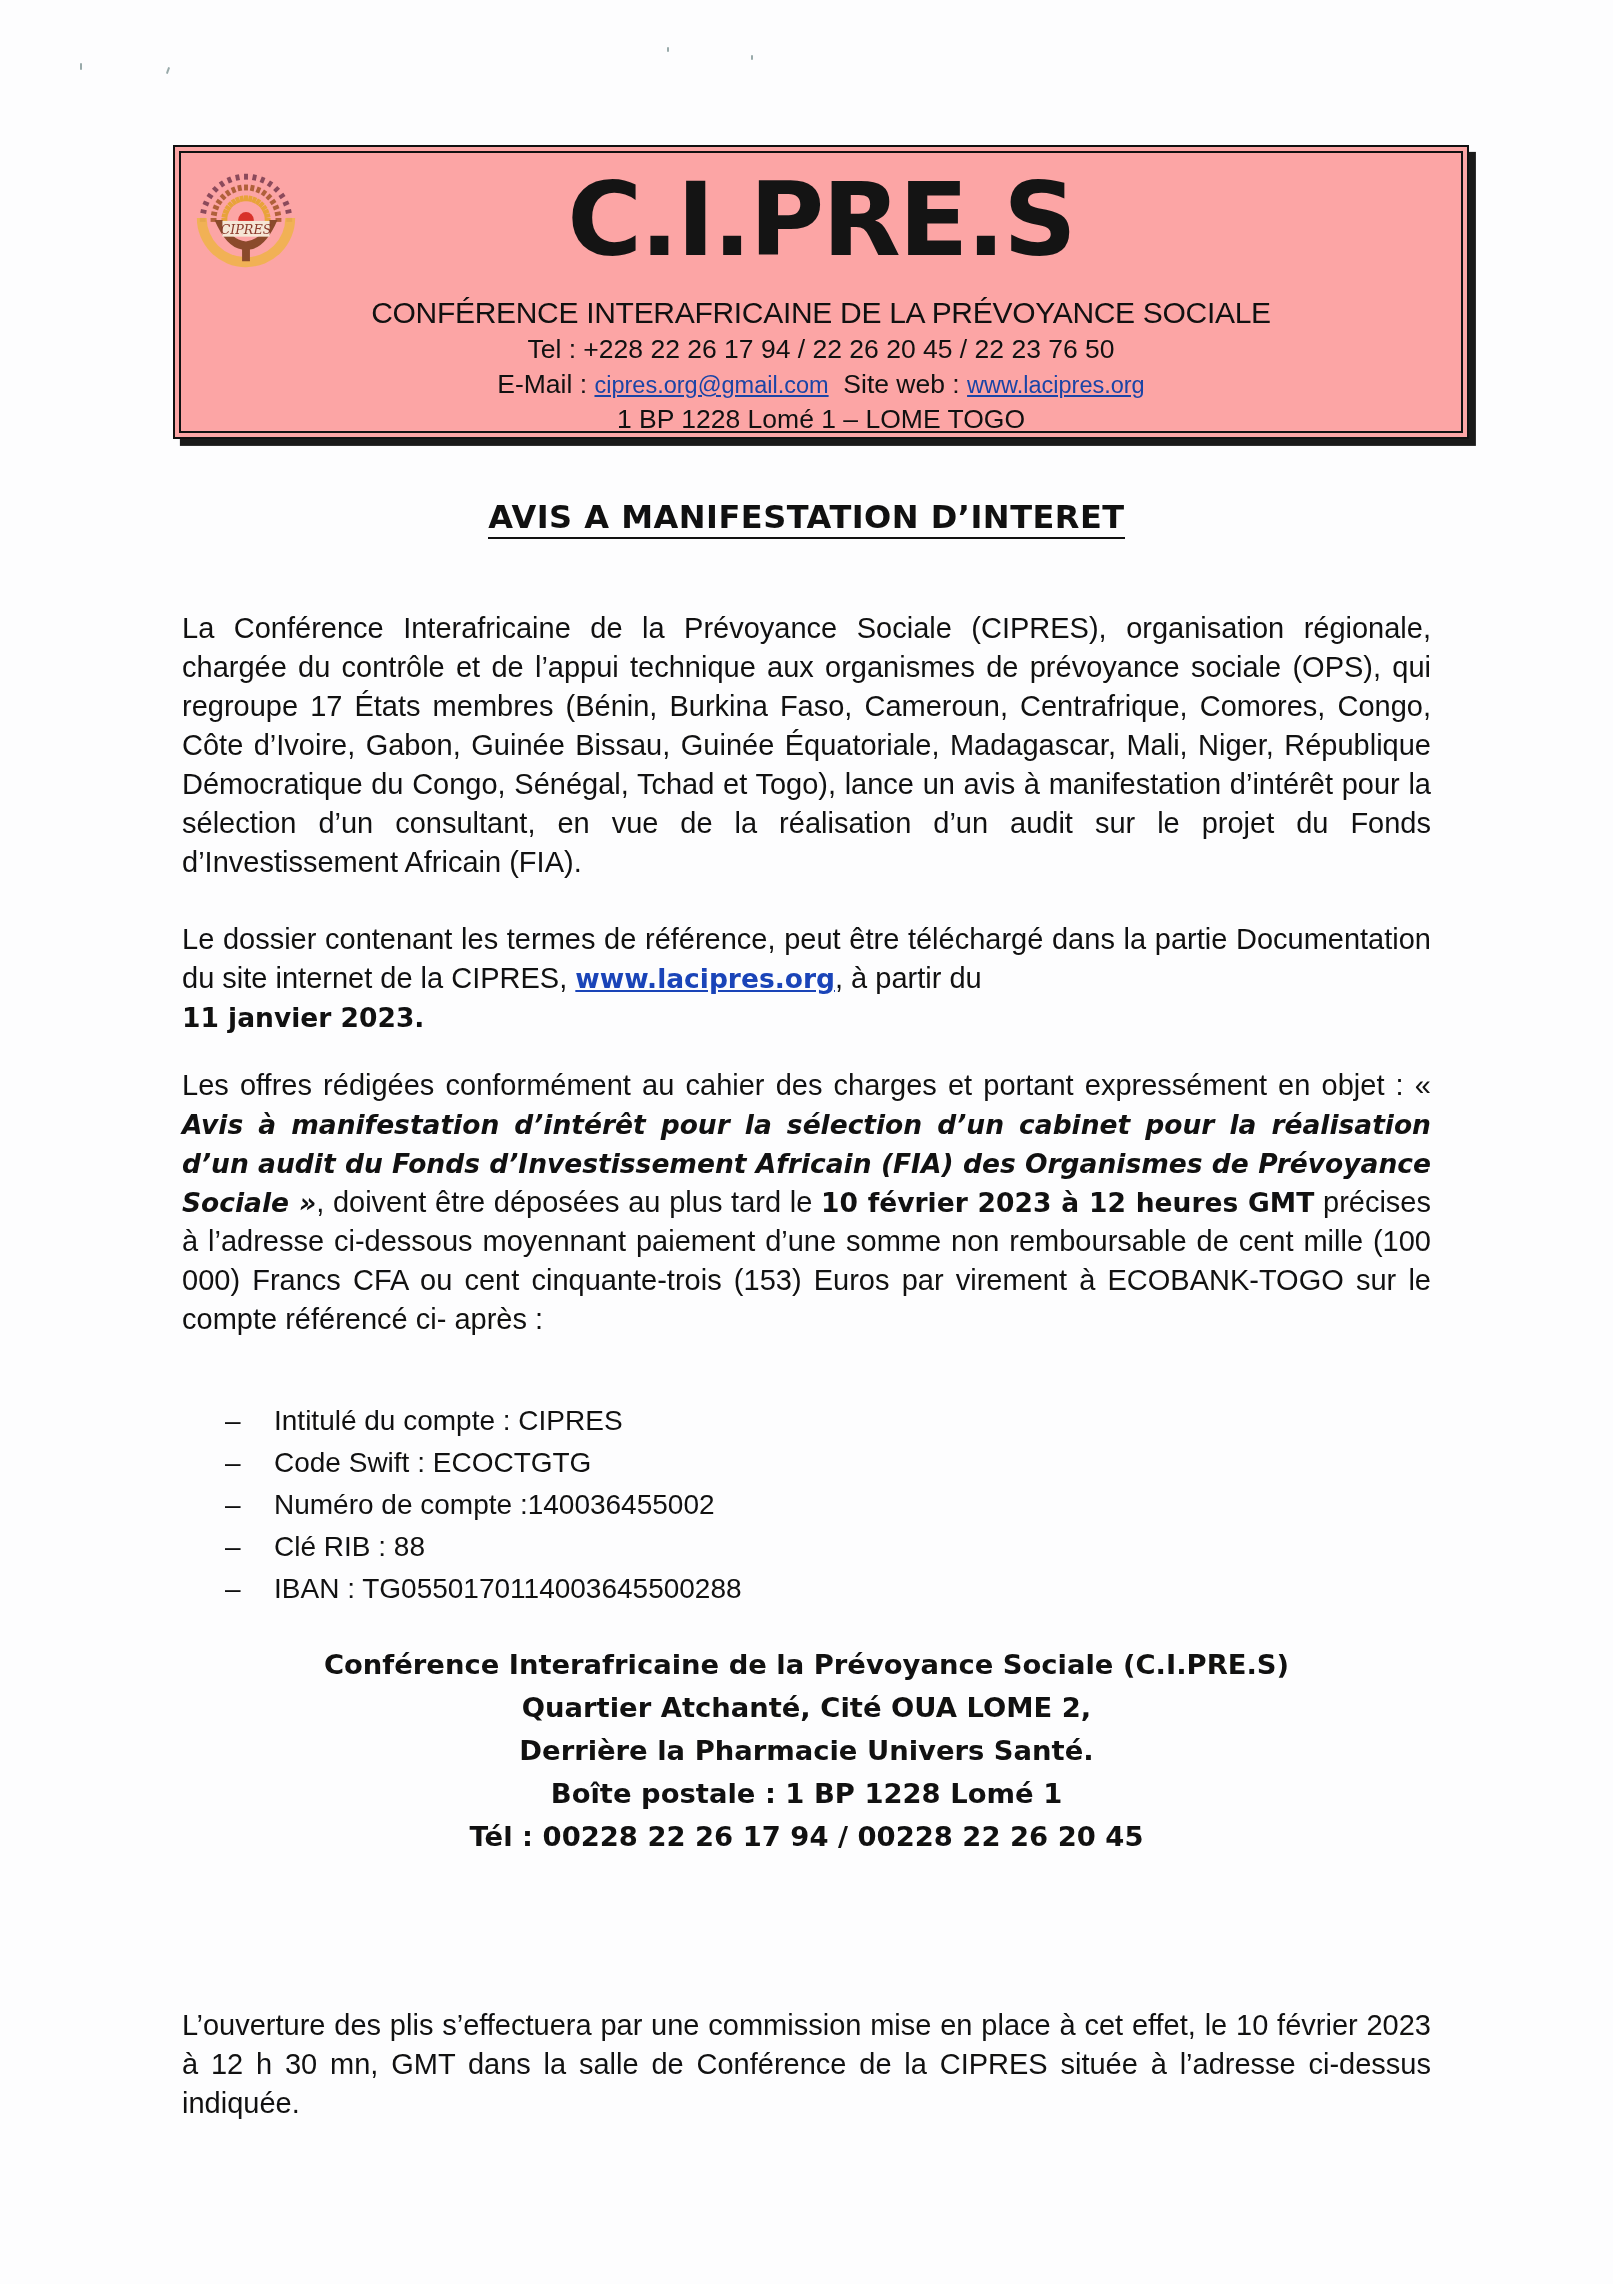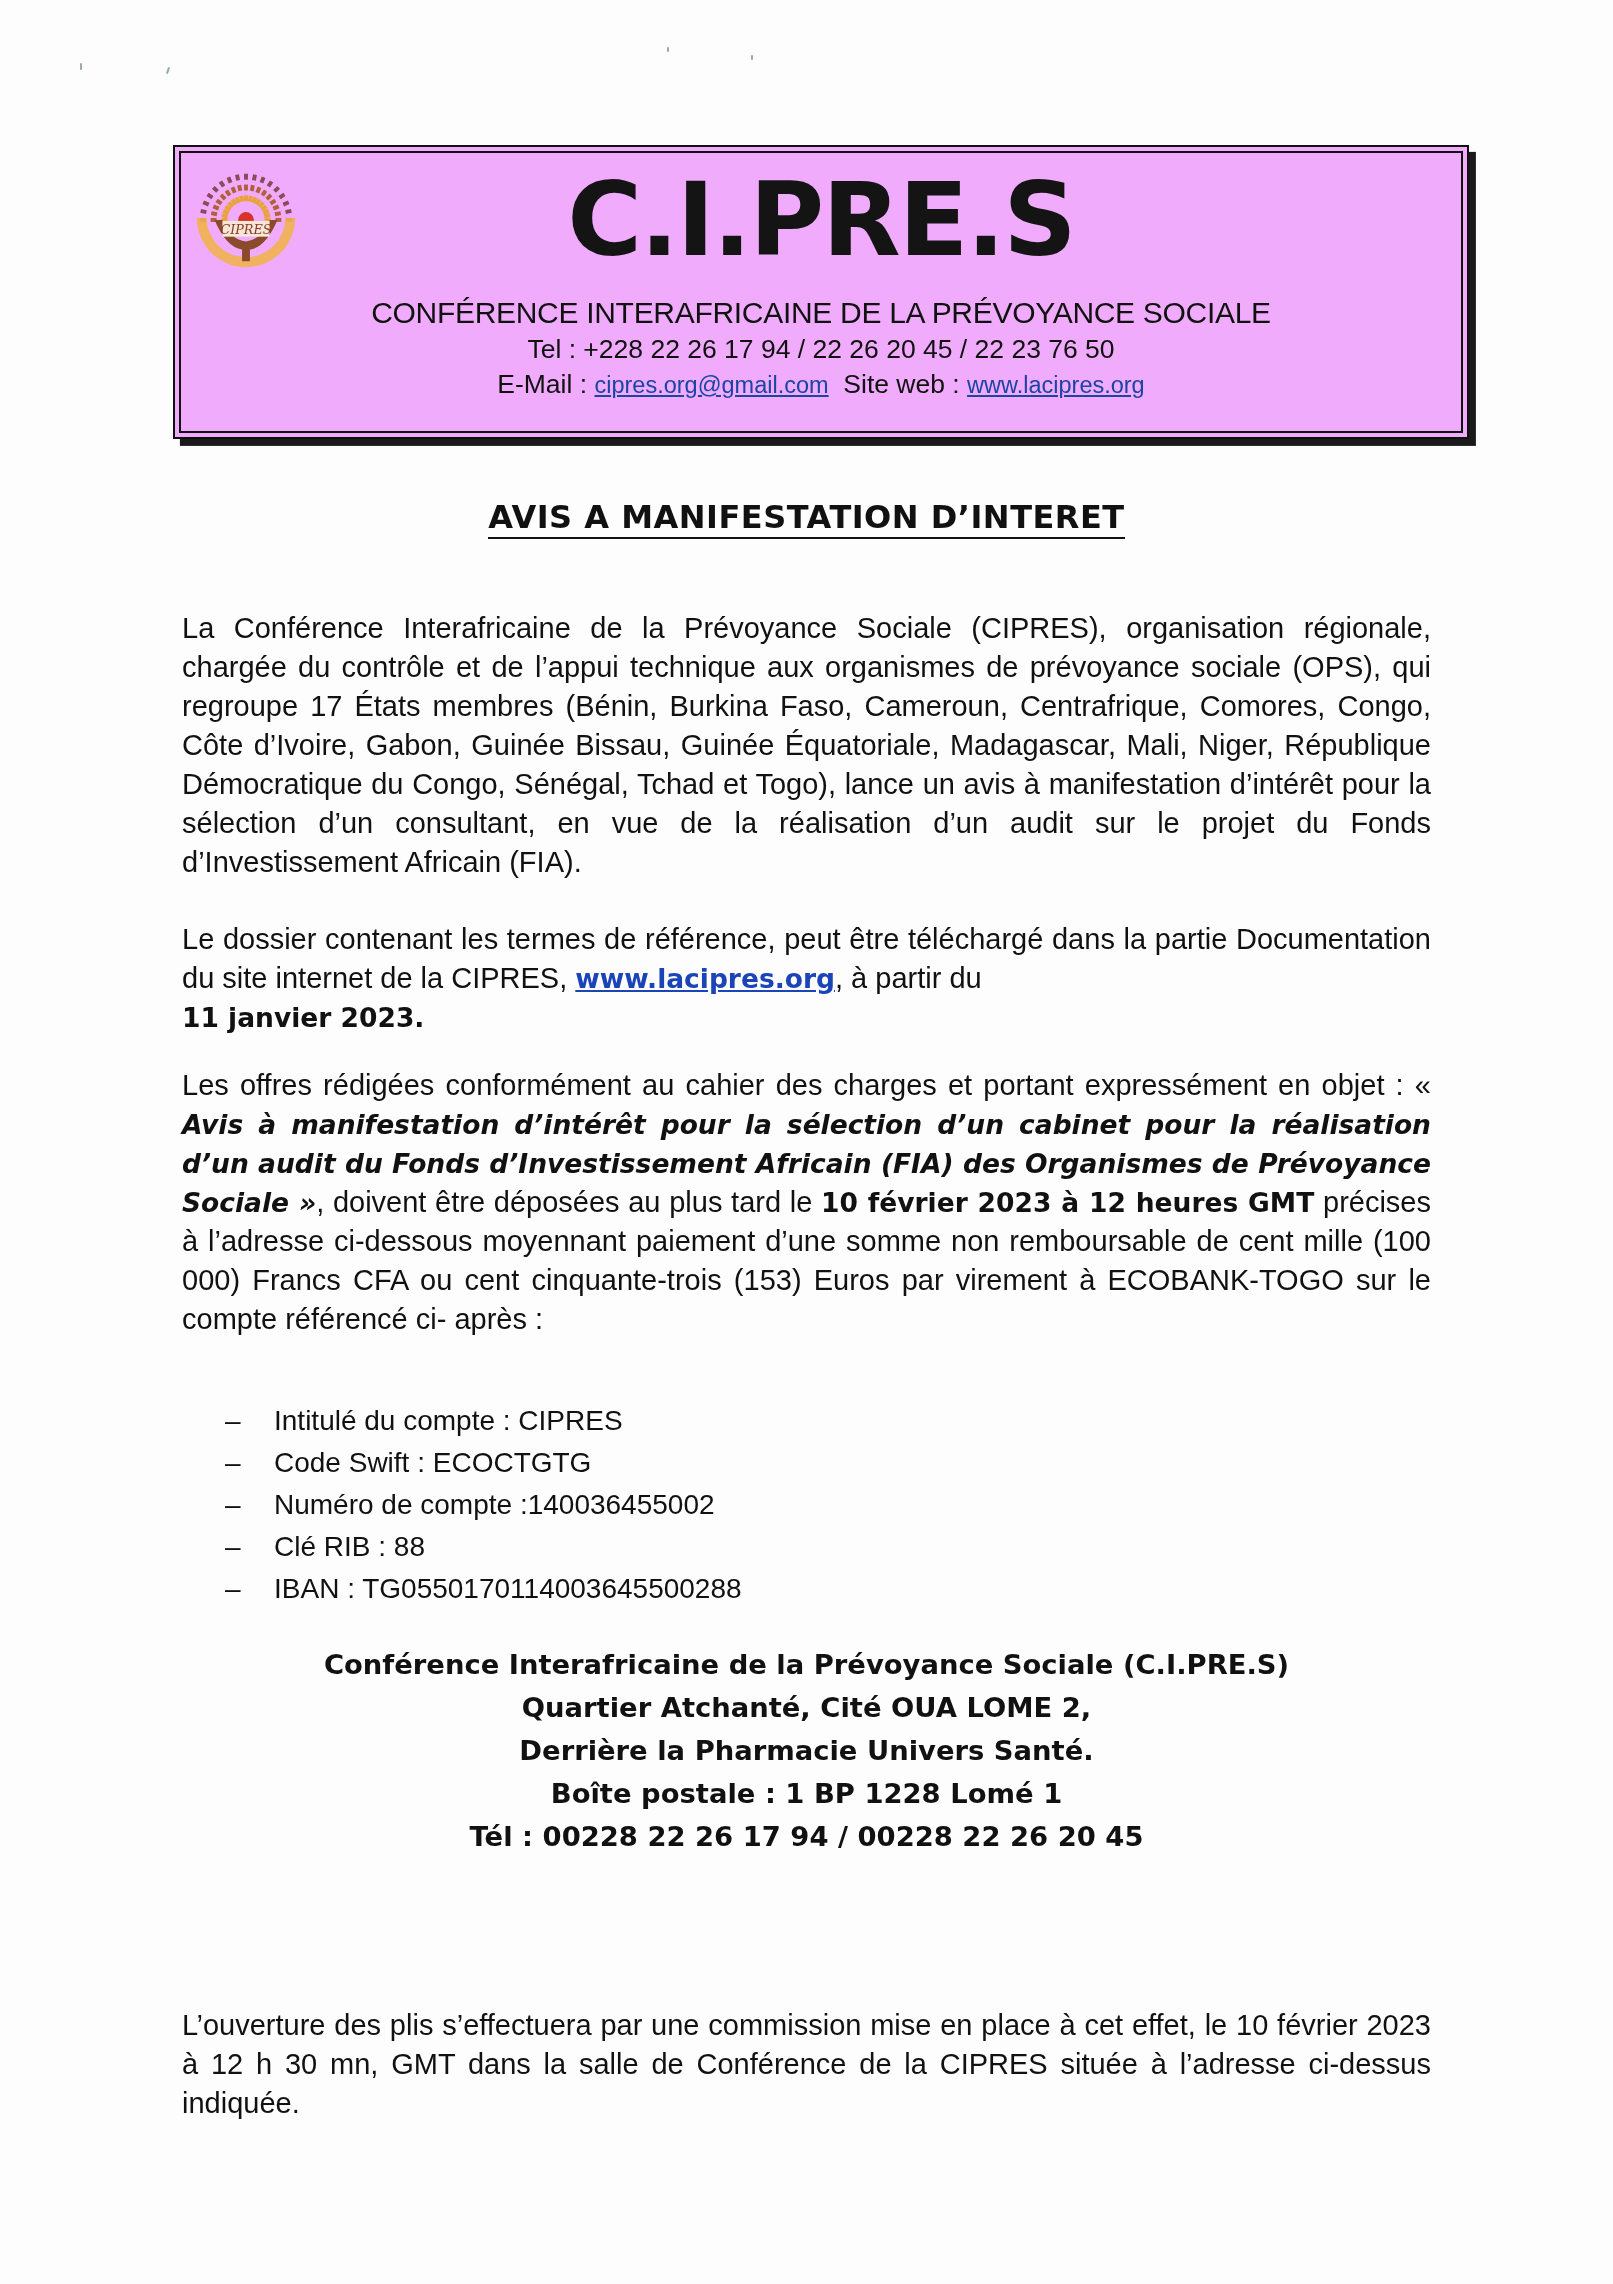--- a/index.html
+++ b/index.html
@@ -5,21 +5,21 @@
   html, body { margin: 0; padding: 0; }
   body {
     width: 1613px; height: 2285px; background: #fdfdfe; position: relative; overflow: hidden;
     font-family: "Liberation Sans", "DejaVu Sans", sans-serif; color: #111;
   }
   .page { position: absolute; left: 0; top: 0; width: 1613px; height: 2285px; }
 
   
   .header-box {
     position: absolute; left: 173px; top: 145px; width: 1292px; height: 290px;
-    border: 2.9px solid #111; background: #f0abfc;
+    border: 2.9px solid #111; background: #fca5a5;
     box-shadow: 6.9px 6.9px 0 #1a1a1a;
   }
   .header-box::before {
     content: ""; position: absolute; left: 3.9px; top: 3.9px; right: 3.9px; bottom: 3.9px;
     border: 2px solid #111; pointer-events: none;
   }
   .logo { position: absolute; left: 11.8px; top: 11.8px; width: 118px; height: 116px; }
   .brand {
     position: absolute; left: 0; right: 0; top: 21.6px; text-align: center;
     font-family: "DejaVu Sans", sans-serif; font-weight: bold; font-size: 102px; letter-spacing: -2px;
@@ -141,20 +141,21 @@
       <path d="M28 62 Q40 90 56 92 L56 104 L64 104 L64 92 Q80 90 92 62 L84 62 Q76 82 60 84 Q44 82 36 62 Z" fill="#8b4a2b"></path>
       <rect x="36" y="63" width="48" height="16" fill="#f5e6d6"></rect>
       <text x="60" y="76" text-anchor="middle" font-size="13" font-family="DejaVu Serif, serif" font-style="italic" fill="#8b3a2b">CIPRES</text>
     </svg>
     <div class="brand">C.I.PRE.S</div>
     <div class="org-name">CONFÉRENCE INTERAFRICAINE DE LA PRÉVOYANCE SOCIALE</div>
     <div class="h-line tel">Tel : +228 22 26 17 94 / 22 26 20 45 / 22 23 76 50</div>
     <div class="h-line mail">
       <span>E-Mail : </span><span class="h-link">cipres.org@gmail.com</span>&nbsp;&nbsp;<span>Site web : </span><span class="h-link">www.lacipres.org</span>
     </div>
+    <div class="h-line addr">1 BP 1228 Lomé 1 – LOME TOGO</div>
   </div>
 
   <div class="title"><span>AVIS A MANIFESTATION D’INTERET</span></div>
 
   <p class="para p1">La Conférence Interafricaine de la Prévoyance Sociale (CIPRES), organisation régionale, chargée du contrôle et de l’appui technique aux organismes de prévoyance sociale (OPS), qui regroupe 17 États membres (Bénin, Burkina Faso, Cameroun, Centrafrique, Comores, Congo, Côte d’Ivoire, Gabon, Guinée Bissau, Guinée Équatoriale, Madagascar, Mali, Niger, République Démocratique du Congo, Sénégal, Tchad et Togo), lance un avis à manifestation d’intérêt pour la sélection d’un consultant, en vue de la réalisation d’un audit sur le projet du Fonds d’Investissement Africain (FIA).</p>
 
   <p class="para p2">
     <span>Le dossier contenant les termes de référence, peut être téléchargé dans la partie Documentation du site internet de la CIPRES, </span><span class="lnk">www.lacipres.org</span><span>, à partir du </span><br><span class="b">11 janvier 2023.</span>
   </p>
 

